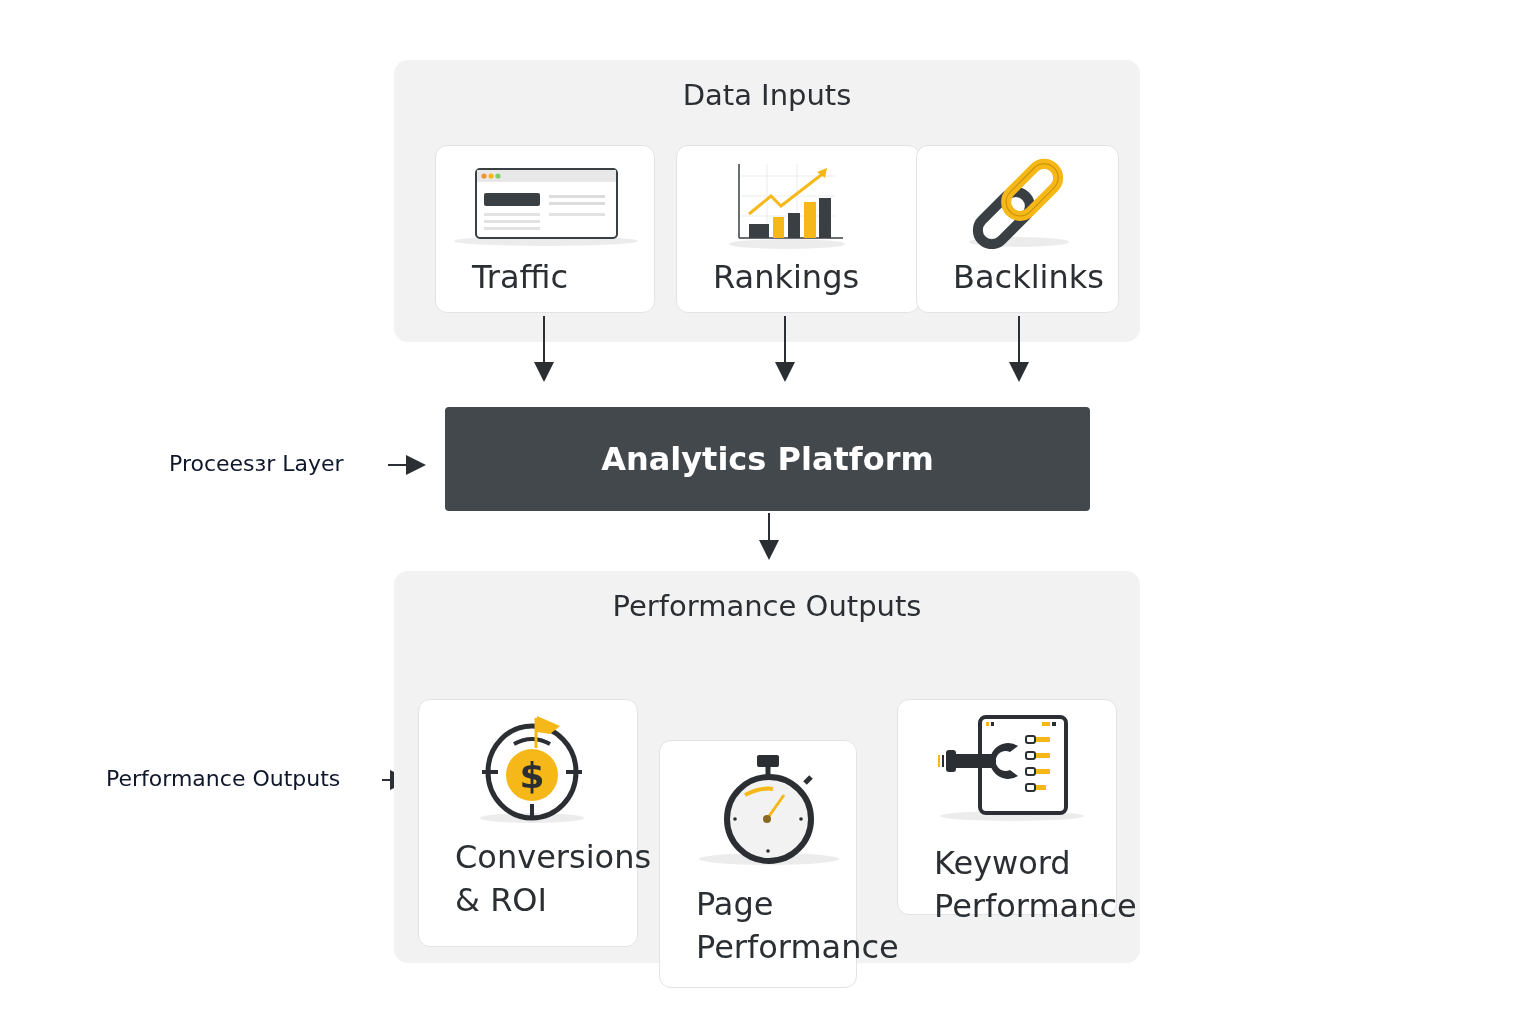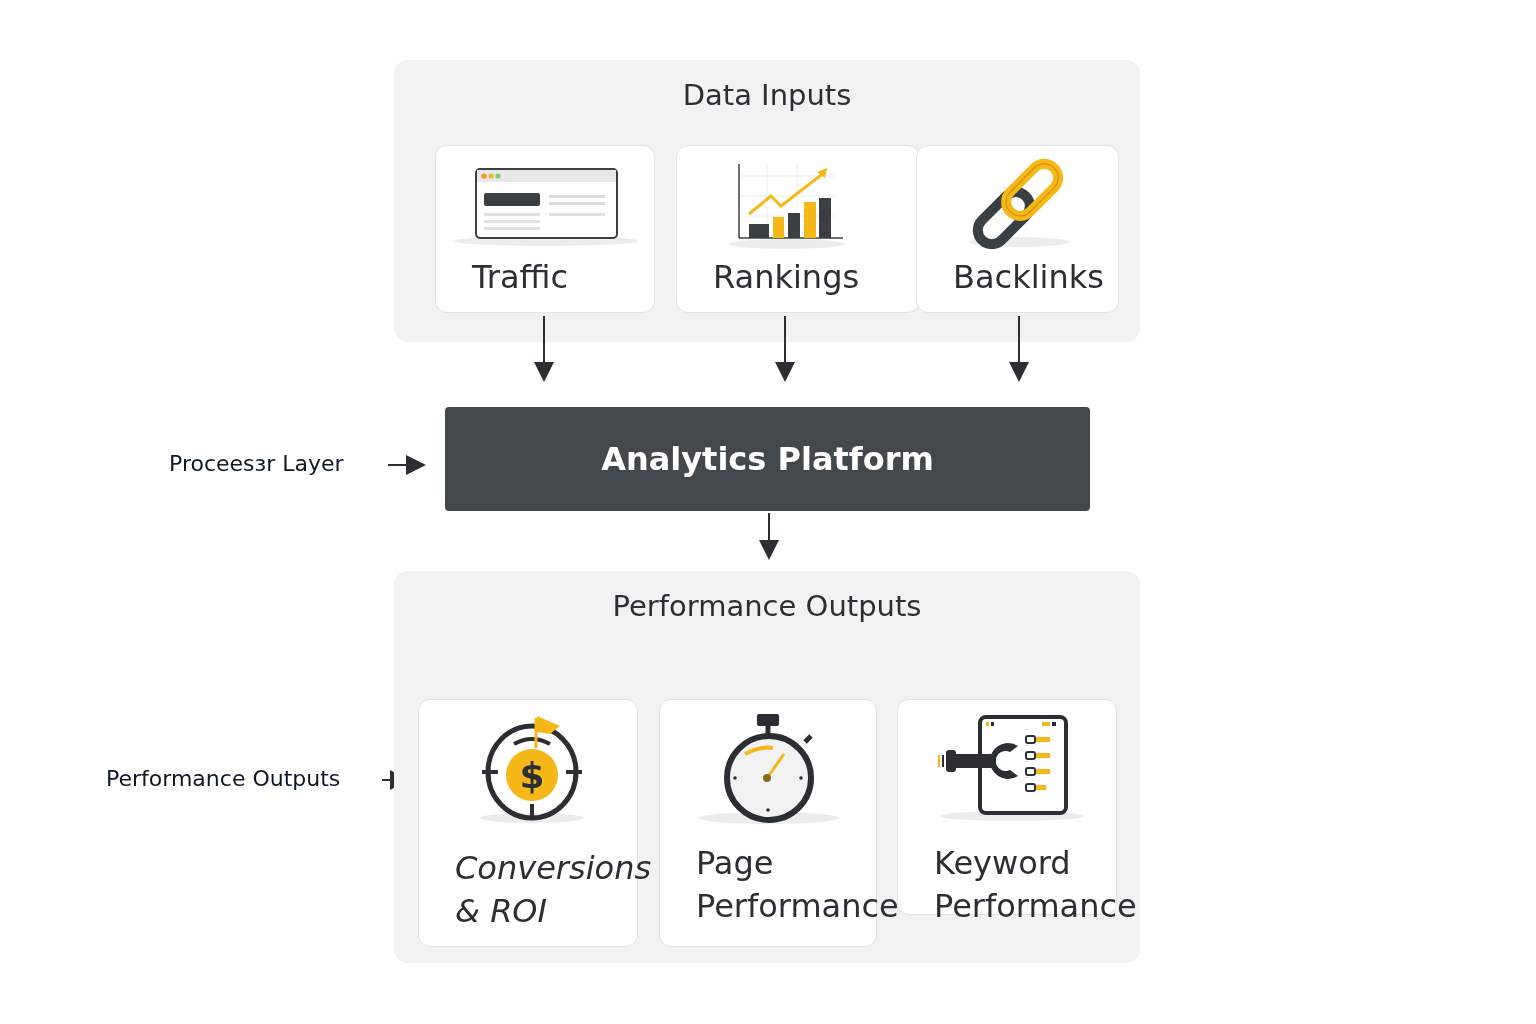--- a/index.html
+++ b/index.html
@@ -112,27 +112,27 @@
     <ellipse cx="68" cy="64" rx="44" ry="46" fill="none" stroke="#2b2f33" stroke-width="5"></ellipse>
     <line x1="18" y1="64" x2="34" y2="64" stroke="#2b2f33" stroke-width="4"></line>
     <line x1="102" y1="64" x2="118" y2="64" stroke="#2b2f33" stroke-width="4"></line>
     <line x1="68" y1="96" x2="68" y2="110" stroke="#2b2f33" stroke-width="4"></line>
     <path d="M50 36 Q68 26 86 36" stroke="#2b2f33" stroke-width="4" fill="none"></path>
     <circle cx="68" cy="67" r="26" fill="#f5b818"></circle>
     <text x="68" y="80" font-size="36" font-weight="bold" text-anchor="middle" fill="#2b2f33" font-family="DejaVu Sans, sans-serif">$</text>
     <line x1="72" y1="40" x2="72" y2="10" stroke="#f5b818" stroke-width="3"></line>
     <polygon points="73,8 96,18 86,26 73,24" fill="#f5b818"></polygon>
   </svg>
-  <div class="label" style="top:147px;font-style:italic;">
+  <div class="label" style="top:136px;">
     <div>Conversions</div>
     <div>&amp; ROI</div>
   </div>
 </div>
 
-<div class="card" style="left:659px;top:699px;width:218px;height:248px;">
+<div class="card" style="left:659px;top:740px;width:198px;height:248px;">
   <svg width="160" height="125" style="left:29px;top:8px;" viewBox="0 0 160 125">
     <ellipse cx="80" cy="110" rx="70" ry="6" fill="#ececec"></ellipse>
     <rect x="68" y="6" width="22" height="12" rx="2" fill="#2b2f33"></rect>
     <line x1="79" y1="18" x2="79" y2="26" stroke="#2b2f33" stroke-width="5"></line>
     <line x1="116" y1="34" x2="122" y2="28" stroke="#2b2f33" stroke-width="5"></line>
     <circle cx="80" cy="70" r="42" fill="#f2f2f2" stroke="#2b2f33" stroke-width="6"></circle>
     <path d="M56 46 Q72 38 84 40" stroke="#f5b818" stroke-width="4" fill="none"></path>
     <line x1="78" y1="70" x2="95" y2="46" stroke="#f5b818" stroke-width="3"></line>
     <circle cx="78" cy="70" r="4" fill="#8a6a20"></circle>
     <circle cx="46" cy="70" r="1.8" fill="#2b2f33"></circle>

